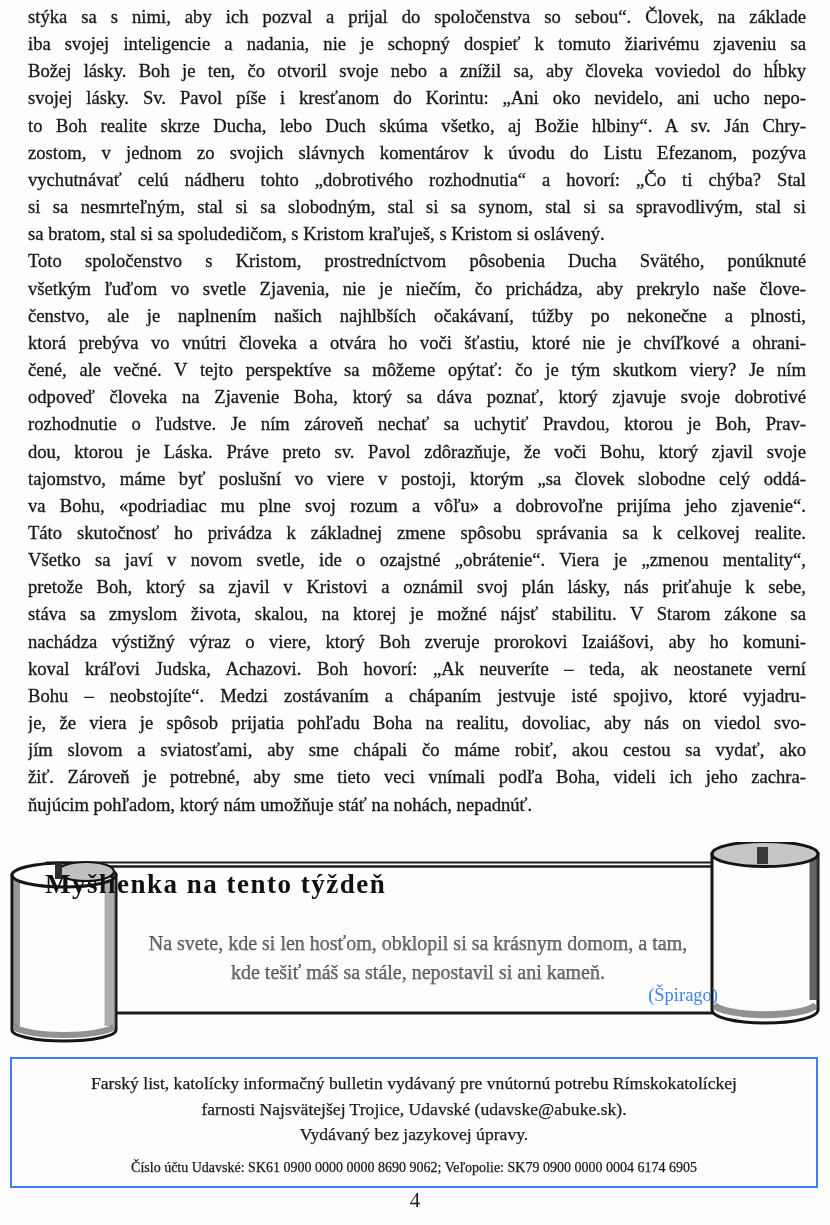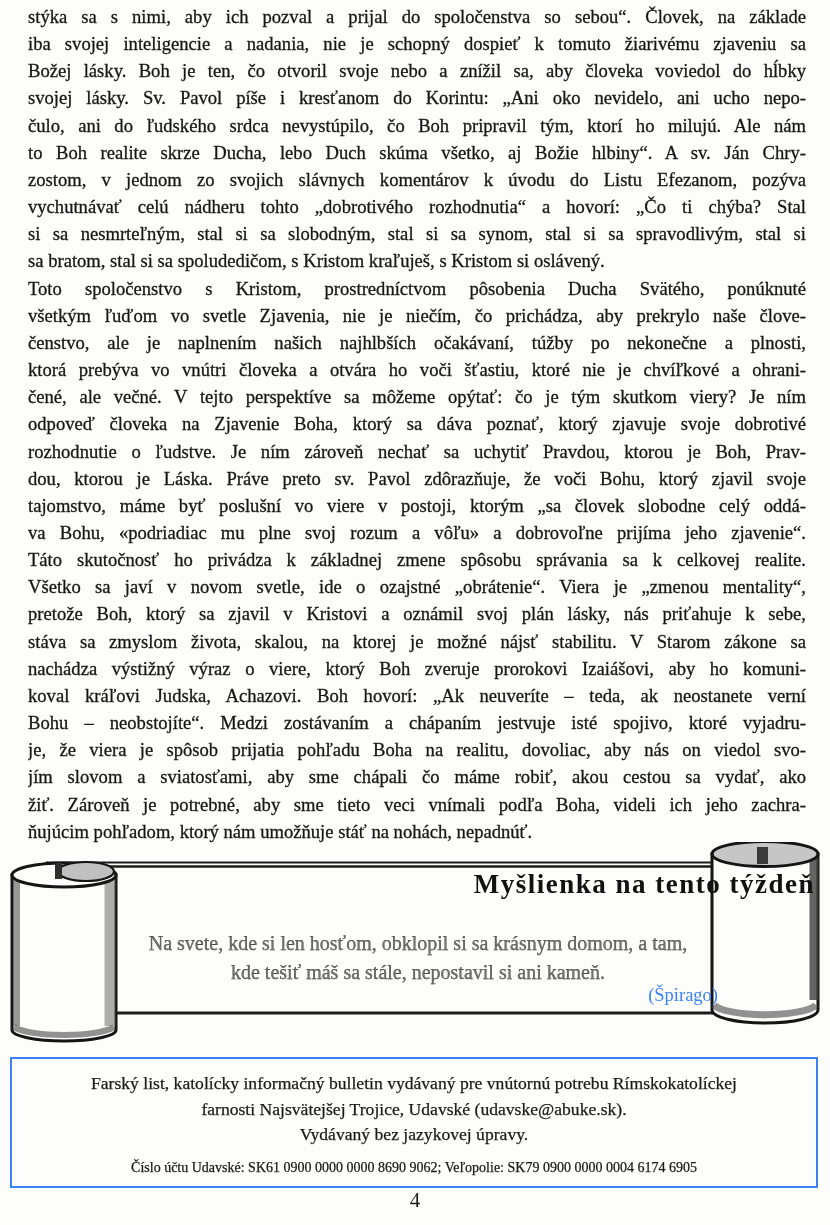--- a/index.html
+++ b/index.html
@@ -21,21 +21,21 @@
     text-align:justify;
     text-align-last:justify;
     height:27.17px;overflow:hidden;white-space:normal;
   }
   .text-line.para-end{text-align-last:left;}
   
   .banner{position:absolute;left:0;top:842px;width:830px;height:212px;}
   .banner svg{position:absolute;left:0;top:0;}
   .banner-title{
     position:absolute;left:45px;top:27px;width:770px;
-    text-align:right;font-size:27px;font-weight:bold;letter-spacing:1.5px;
+    text-align:left;font-size:27px;font-weight:bold;letter-spacing:1.5px;
     color:#111;
   }
   .banner-quote{
     position:absolute;left:103px;top:87px;width:630px;
     text-align:center;font-size:20px;line-height:28.5px;color:#737373;
     -webkit-text-stroke:0.25px #1a1a1a;
   }
   .banner-attrib{
     position:absolute;right:112px;top:143px;
     font-size:18.5px;color:#3b82f6;
@@ -60,21 +60,20 @@
 </head>
 <body>
 
 <div class="page">
 
   <div class="body-text">
       <div class="text-line">stýka sa s nimi, aby ich pozval a prijal do spoločenstva so sebou“. Človek, na základe</div>
       <div class="text-line">iba svojej inteligencie a nadania, nie je schopný dospieť k tomuto žiarivému zjaveniu sa</div>
       <div class="text-line">Božej lásky. Boh je ten, čo otvoril svoje nebo a znížil sa, aby človeka voviedol do hĺbky</div>
       <div class="text-line">svojej lásky. Sv. Pavol píše i kresťanom do Korintu: „Ani oko nevidelo, ani ucho nepo-</div>
-      <div class="text-line">čulo, ani do ľudského srdca nevystúpilo, čo Boh pripravil tým, ktorí ho milujú. Ale nám</div>
       <div class="text-line">to Boh realite skrze Ducha, lebo Duch skúma všetko, aj Božie hlbiny“. A sv. Ján Chry-</div>
       <div class="text-line">zostom, v jednom zo svojich slávnych komentárov k úvodu do Listu Efezanom, pozýva</div>
       <div class="text-line">vychutnávať celú nádheru tohto „dobrotivého rozhodnutia“ a hovorí: „Čo ti chýba? Stal</div>
       <div class="text-line">si sa nesmrteľným, stal si sa slobodným, stal si sa synom, stal si sa spravodlivým, stal si</div>
       <div class="text-line para-end">sa bratom, stal si sa spoludedičom, s Kristom kraľuješ, s Kristom si oslávený.</div>
       <div class="text-line">Toto spoločenstvo s Kristom, prostredníctvom pôsobenia Ducha Svätého, ponúknuté</div>
       <div class="text-line">všetkým ľuďom vo svetle Zjavenia, nie je niečím, čo prichádza, aby prekrylo naše člove-</div>
       <div class="text-line">čenstvo, ale je naplnením našich najhlbších očakávaní, túžby po nekonečne a plnosti,</div>
       <div class="text-line">ktorá prebýva vo vnútri človeka a otvára ho voči šťastiu, ktoré nie je chvíľkové a ohrani-</div>
       <div class="text-line">čené, ale večné.  V tejto perspektíve sa môžeme opýtať: čo je tým skutkom viery? Je ním</div>

